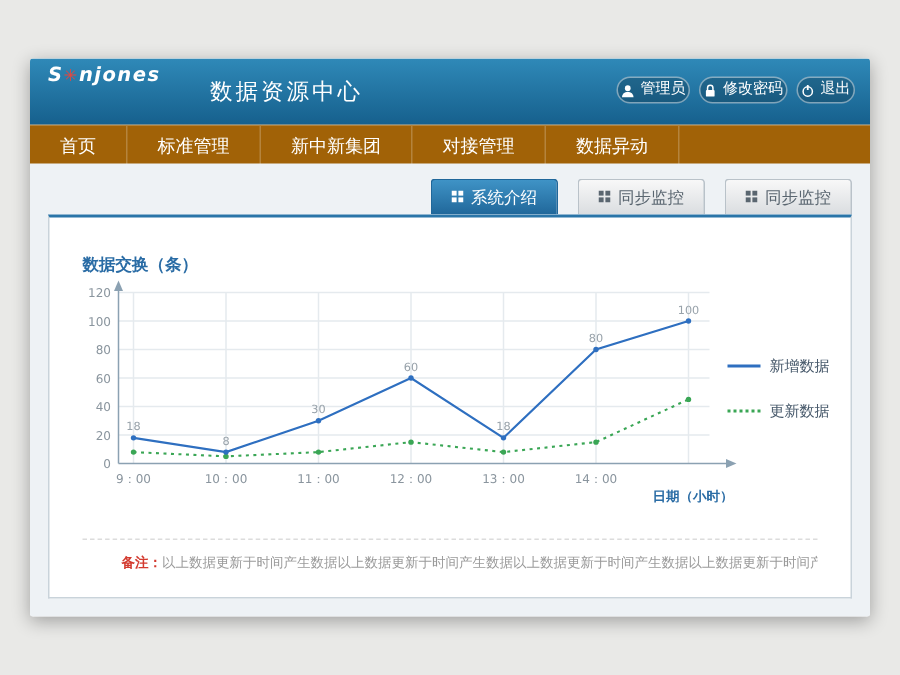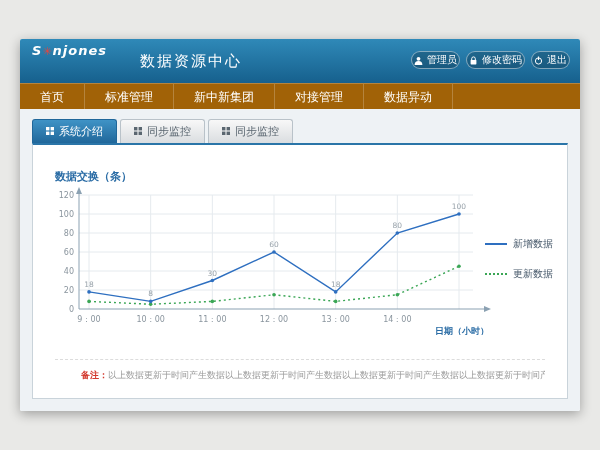--- a/index.html
+++ b/index.html
@@ -31,21 +31,21 @@
   }
   .tb-btn svg { display:block; }
   
   .nav { height:28px; background:#a16207; display:flex; border-top:1px solid rgba(255,255,255,.22); }
   .nav-item {
     color:#fff; font-size:12px; padding:0 20px; display:flex; align-items:center;
     border-right:1px solid rgba(255,255,255,.22); cursor:pointer;
   }
   
   .content { position:absolute; top:70px; left:0; right:0; bottom:0; background:#eef2f5; padding:10px 12px 12px; }
-  .tabs { display:flex; gap:3px; height:24px; }
+  .tabs { display:flex; gap:13px; height:24px;justify-content:flex-end; }
   .tab {
     display:flex; align-items:center; gap:5px; padding:0 13px; font-size:11px;
     border:1px solid #b9c2c9; border-bottom:none; border-radius:3px 3px 0 0;
     background:linear-gradient(#f8f8f8,#dadde0); color:#5a6670; cursor:pointer;
   }
   .tab.active { background:linear-gradient(#3f93c6,#20679a); color:#fff; border-color:#20679a; }
   .tab-icon { display:block; }
   .panel {
     background:#fff; border:1px solid #c9d3da; border-top:2px solid #2a75a8;
     height:256px; position:relative;

